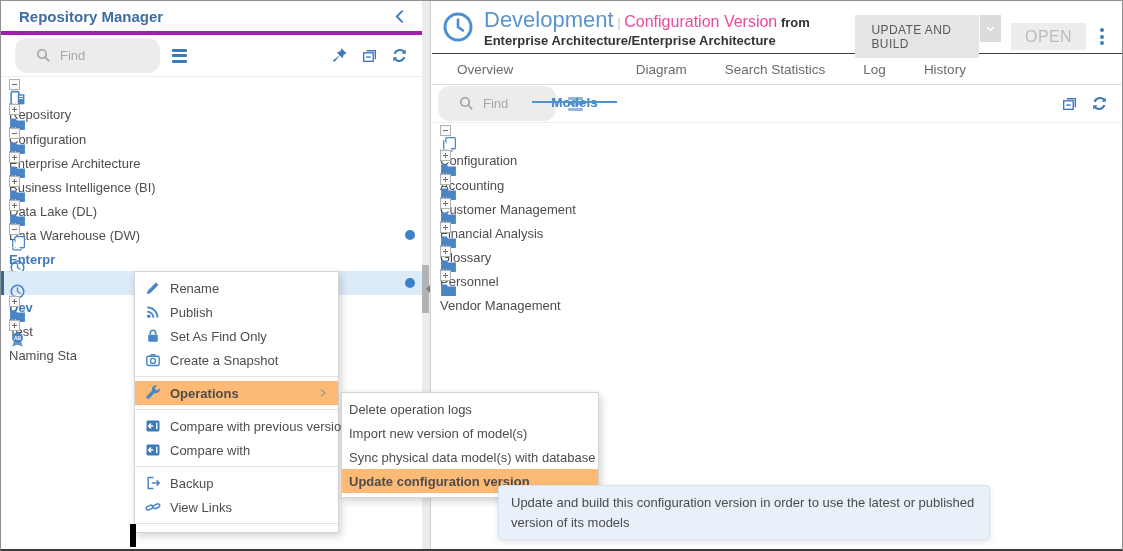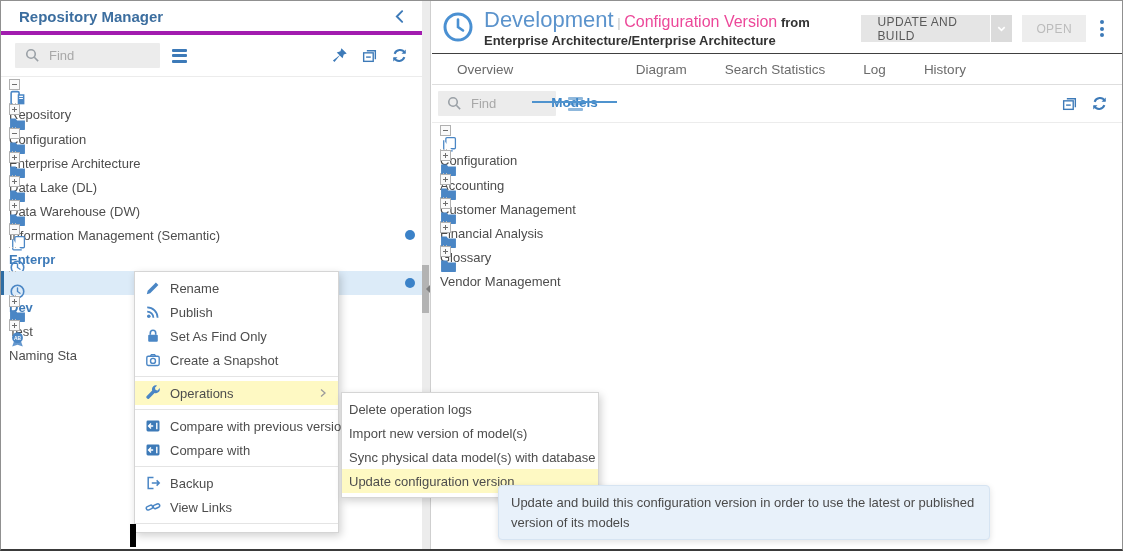--- a/index.html
+++ b/index.html
@@ -7,22 +7,22 @@
   .window { position:relative; width:1123px; height:551px; background:#fff;
             border:1px solid #909090; border-bottom:2px solid #3a3a3a; overflow:hidden; }
 
   
   .left-panel { position:absolute; left:0; top:0; bottom:0; width:421px; background:#fff; }
   .lp-title { height:34px; display:flex; align-items:center; padding:0 14px 0 18px;
               border-bottom:4px solid #a21caf; }
   .lp-title .t { color:#3c6e9f; font-weight:bold; font-size:15px; flex:1; }
   .toolbar { height:42px; display:flex; align-items:center; padding:0 14px; gap:12px;
              border-bottom:1px solid #ececec; }
-  .find { display:flex; align-items:center; gap:6px; background:#ececec; border-radius:1px;
-          height:25px; padding:0 8px; }
+  .find { display:flex; align-items:center; gap:6px; background:#ececec; border-radius:12px;
+          height:35px; padding:0 20px; }
   .find input { border:none; background:transparent; outline:none; width:96px;
                 font:13px "Liberation Sans",sans-serif; color:#555; }
   .find input::placeholder { color:#a8a8a8; }
   .hamburger { display:flex; flex-direction:column; gap:2.5px; cursor:pointer; }
   .hamburger i { width:15px; height:3px; background:#3d7ab8; border-radius:1px; }
   .hamburger.light i { background:#8fb8dc; }
   .spacer { flex:1; }
   .ticon { width:18px; height:18px; display:flex; align-items:center; justify-content:center; }
   .ticon svg { width:17px; height:17px; }
 
@@ -62,25 +62,25 @@
   .right-panel { position:absolute; left:431px; top:0; bottom:0; right:0; background:#fff; }
   .rp-header { height:52px; display:flex; align-items:flex-start; padding:8px 14px 0 10px; gap:10px; }
   .clock-big { width:32px; height:32px; flex:none; margin-top:2px; }
   .hdr-text { width:412px; font-size:13px; color:#333; line-height:18px; padding-top:2px; }
   .t-title { color:#5b93cc; font-size:22px; }
   .t-sep { color:#c3c3c3; }
   .t-type { color:#ec4899; font-size:16px; }
   .t-from, .t-path { color:#333; font-weight:bold; }
   .hdr-actions { margin-left:auto; display:flex; align-items:center; gap:10px; padding-top:6px; }
   .btn-split { display:flex; }
-  .btn-main { height:27px; background:#e5e5e5; color:#5a5a5a; font-size:12px; letter-spacing:.4px;
+  .btn-main { height:43px; background:#e5e5e5; color:#5a5a5a; font-size:12px; letter-spacing:.4px;
               display:flex; align-items:center; padding:0 16px; cursor:pointer; }
   .btn-dd { height:27px; width:27px; background:#dbdbdb; margin-left:1px; display:flex;
             align-items:center; justify-content:center; cursor:pointer; }
-  .btn-open { height:27px; background:#ededed; color:#bcbcbc; font-size:12px; letter-spacing:.4px;
+  .btn-open { height:27px; background:#ededed; color:#bcbcbc; font-size:16px; letter-spacing:.4px;
               display:flex; align-items:center; padding:0 14px; cursor:default; }
   .kebab { display:flex; flex-direction:column; gap:2.5px; padding:2px 4px; cursor:pointer; }
   .kebab i { width:4px; height:4px; border-radius:50%; background:#3d7ab8; }
 
   .tabs { display:flex; align-items:stretch; height:32px; border-bottom:1px solid #dedede;
           border-top:1px solid #404040; padding-left:6px; }
   .tab { display:flex; align-items:center; padding:0 19px; font-size:13.5px; color:#6b6b6b;
          cursor:pointer; position:relative; }
   .tab.active { background:#e8f2fb; color:#3d85c6; font-weight:bold;margin-top:48px; }
   .tab.active::after { content:""; position:absolute; left:0; right:0; bottom:-1px; height:2px;
@@ -89,21 +89,21 @@
   .rp-toolbar { height:38px; display:flex; align-items:center; padding:0 14px 0 6px; gap:12px;
                 border-bottom:1px solid #ececec; }
 
   
   .menu { position:absolute; left:133px; top:270px; width:205px; background:#fff;
           border:1px solid #d5d5d5; box-shadow:2px 3px 8px rgba(0,0,0,.18); padding:4px 0; z-index:20; }
   .menu-item { display:flex; align-items:center; height:24px; padding:0 10px; gap:9px;
                font-size:13px; color:#4d4d4d; cursor:pointer; white-space:nowrap; }
   .menu-item .mi { width:16px; height:16px; flex:none; }
   .menu-item .mi svg { width:16px; height:16px; display:block; }
-  .menu-item.hl { background:#fef9c3; }
+  .menu-item.hl { background:#fdba74;font-weight:bold; }
   .menu-sep { height:1px; background:#e4e4e4; margin:4px 0; }
   .sub-arrow { margin-left:auto; color:#9b9b9b; }
   .sub-arrow svg { width:10px; height:10px; display:block; }
 
   .submenu { position:absolute; left:340px; top:391px; width:258px; background:#fff;
              border:1px solid #d5d5d5; box-shadow:2px 3px 8px rgba(0,0,0,.18); padding:4px 0; z-index:21; }
   .submenu .menu-item { padding:0 7px; }
 
   .tooltip { position:absolute; left:497px; top:484px; width:492px; background:#e8f1fa;
              border:1px solid #d6e4f2; border-radius:4px; padding:7px 12px; font-size:13px;
@@ -205,45 +205,45 @@
         <div class="tree-row">
           <span class="g"></span>
           <span class="g"></span>
           <span class="h"></span>
           <span class="exp plus"></span>
           <span class="nico">
             <svg viewBox="0 0 16 16">
               <path fill="#4a86c5" d="M1 3.2h5.2l1.4 1.9H15v8.3a.6.6 0 0 1-.6.6H1.6a.6.6 0 0 1-.6-.6z"></path>
             </svg>
           </span>
+          <span class="lbl">Business Intelligence (BI)</span>
+        </div>
+        <div class="tree-row">
+          <span class="g"></span>
+          <span class="g"></span>
+          <span class="h"></span>
+          <span class="exp plus"></span>
+          <span class="nico">
+            <svg viewBox="0 0 16 16">
+              <path fill="#4a86c5" d="M1 3.2h5.2l1.4 1.9H15v8.3a.6.6 0 0 1-.6.6H1.6a.6.6 0 0 1-.6-.6z"></path>
+            </svg>
+          </span>
           <span class="lbl">Data Lake (DL)</span>
         </div>
         <div class="tree-row">
           <span class="g"></span>
           <span class="g"></span>
           <span class="h"></span>
           <span class="exp plus"></span>
           <span class="nico">
             <svg viewBox="0 0 16 16">
               <path fill="#4a86c5" d="M1 3.2h5.2l1.4 1.9H15v8.3a.6.6 0 0 1-.6.6H1.6a.6.6 0 0 1-.6-.6z"></path>
             </svg>
           </span>
           <span class="lbl">Data Warehouse (DW)</span>
-        </div>
-        <div class="tree-row">
-          <span class="g"></span>
-          <span class="g"></span>
-          <span class="h"></span>
-          <span class="exp plus"></span>
-          <span class="nico">
-            <svg viewBox="0 0 16 16">
-              <path fill="#4a86c5" d="M1 3.2h5.2l1.4 1.9H15v8.3a.6.6 0 0 1-.6.6H1.6a.6.6 0 0 1-.6-.6z"></path>
-            </svg>
-          </span>
-          <span class="lbl">Information Management (Semantic)</span>
         </div>
         <div class="tree-row">
           <span class="g"></span>
           <span class="g"></span>
           <span class="h"></span>
           <span class="exp minus"></span>
           <span class="nico">
             <svg viewBox="0 0 16 16">
               <g fill="#fff" stroke="#4a86c5" stroke-width="1.2">
                 <rect x="5.5" y="1.5" width="9" height="10.5" rx="1"></rect>
@@ -451,20 +451,31 @@
         </div>
         <div class="tree-row">
           <span class="g"></span>
           <span class="h"></span>
           <span class="exp plus"></span>
           <span class="nico">
             <svg viewBox="0 0 16 16">
               <path fill="#4a86c5" d="M1 3.2h5.2l1.4 1.9H15v8.3a.6.6 0 0 1-.6.6H1.6a.6.6 0 0 1-.6-.6z"></path>
             </svg>
           </span>
+          <span class="lbl">Personnel</span>
+        </div>
+        <div class="tree-row">
+          <span class="g"></span>
+          <span class="h"></span>
+          <span class="exp plus"></span>
+          <span class="nico">
+            <svg viewBox="0 0 16 16">
+              <path fill="#4a86c5" d="M1 3.2h5.2l1.4 1.9H15v8.3a.6.6 0 0 1-.6.6H1.6a.6.6 0 0 1-.6-.6z"></path>
+            </svg>
+          </span>
           <span class="lbl">Vendor Management</span>
         </div>
       </div>
   </div>
 
   <div class="menu">
       <div class="menu-item">
         <span class="mi">
           <svg viewBox="0 0 16 16">
             <path fill="#4a86c5" d="M1.8 14.2l.9-3.4L10.9 2.6l2.5 2.5-8.2 8.2z"></path>

